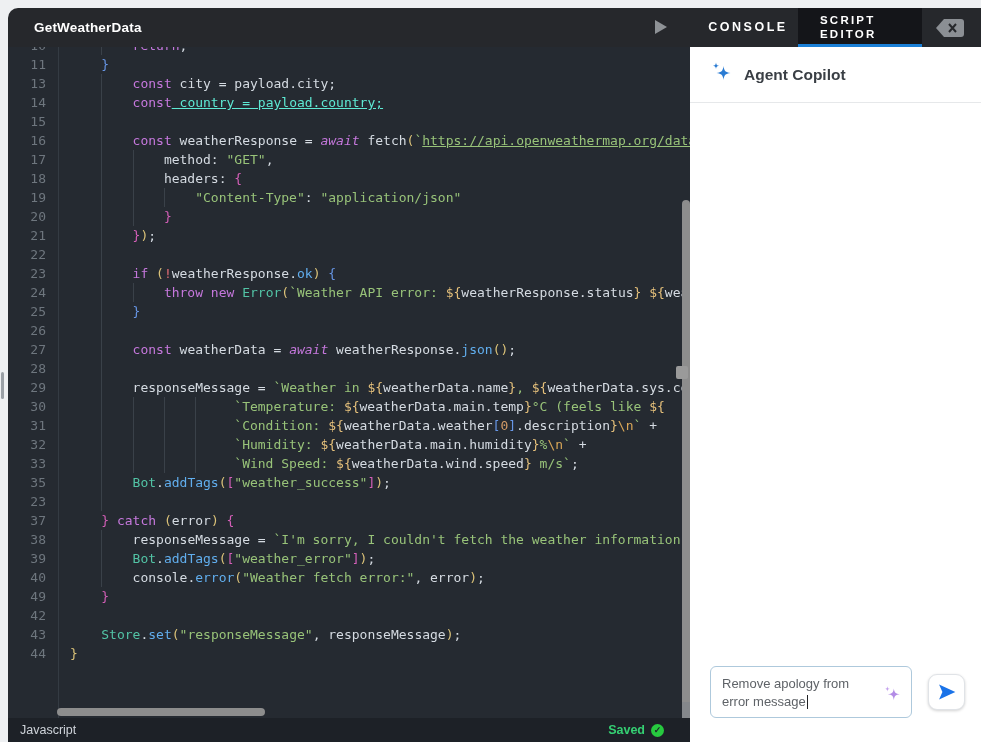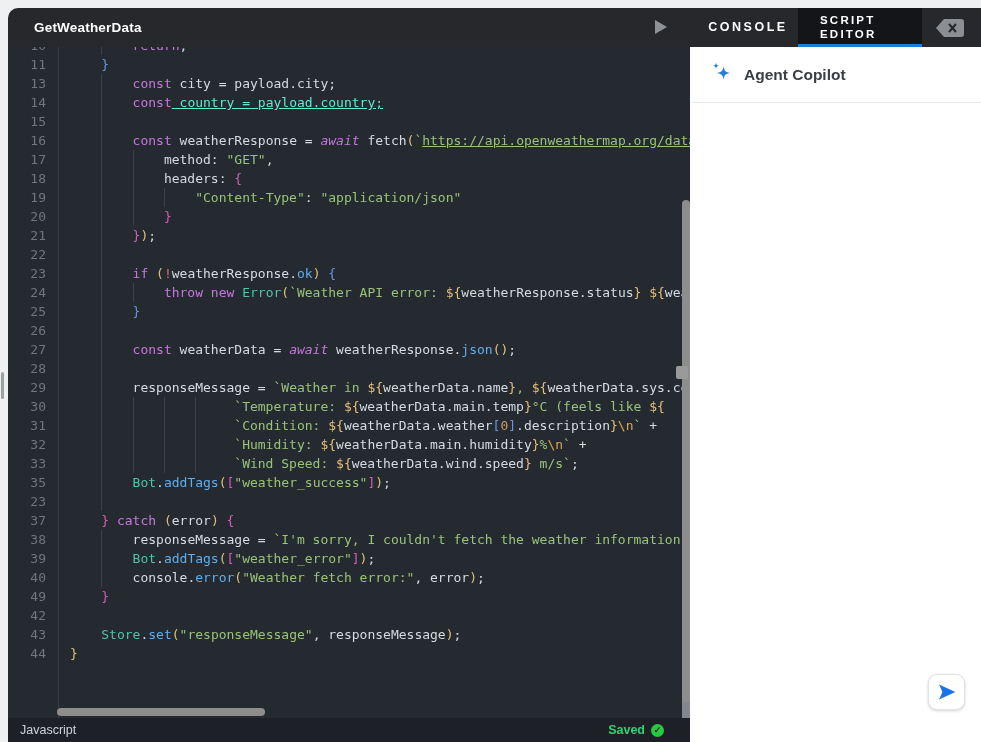--- a/index.html
+++ b/index.html
@@ -151,20 +151,29 @@
     <div class="panel-header">
       <span>
         <svg width="24" height="24" viewBox="0 0 24 24">
           <path d="M13.5 5 C14.1 10 15.5 11.4 20.5 12 C15.5 12.6 14.1 14 13.5 19 C12.9 14 11.5 12.6 6.5 12 C11.5 11.4 12.9 10 13.5 5 Z" fill="#2b7cd3"></path>
           <path d="M6 1.5 C6.3 3.8 7 4.5 9.2 4.8 C7 5.1 6.3 5.8 6 8.1 C5.7 5.8 5 5.1 2.8 4.8 C5 4.5 5.7 3.8 6 1.5 Z" fill="#2b7cd3"></path>
         </svg>
       </span>
       <span class="panel-title">Agent Copilot</span>
     </div>
 
+    <div class="copilot-input">
+      <span>Remove apology from error message</span><span class="caret"></span>
+      <span class="input-sparkle">
+        <svg width="22" height="22" viewBox="0 0 24 24">
+          <path d="M14 6 C14.6 10.5 15.9 11.8 20.5 12.4 C15.9 13 14.6 14.3 14 18.8 C13.4 14.3 12.1 13 7.5 12.4 C12.1 11.8 13.4 10.5 14 6 Z" fill="#b38ce6"></path>
+          <path d="M7 3.5 C7.3 5.5 7.9 6.1 9.9 6.4 C7.9 6.7 7.3 7.3 7 9.3 C6.7 7.3 6.1 6.7 4.1 6.4 C6.1 6.1 6.7 5.5 7 3.5 Z" fill="#c4a2ee"></path>
+        </svg>
+      </span>
+    </div>
     <div class="send-btn">
       <svg width="20" height="20" viewBox="0 0 24 24">
         <path d="M2.5 3 L22 12 L2.5 21 L6.5 12 Z" fill="#1a73e8"></path>
       </svg>
     </div>
   </div>
 
   <div class="drag-handle"></div>
 
 </div>

